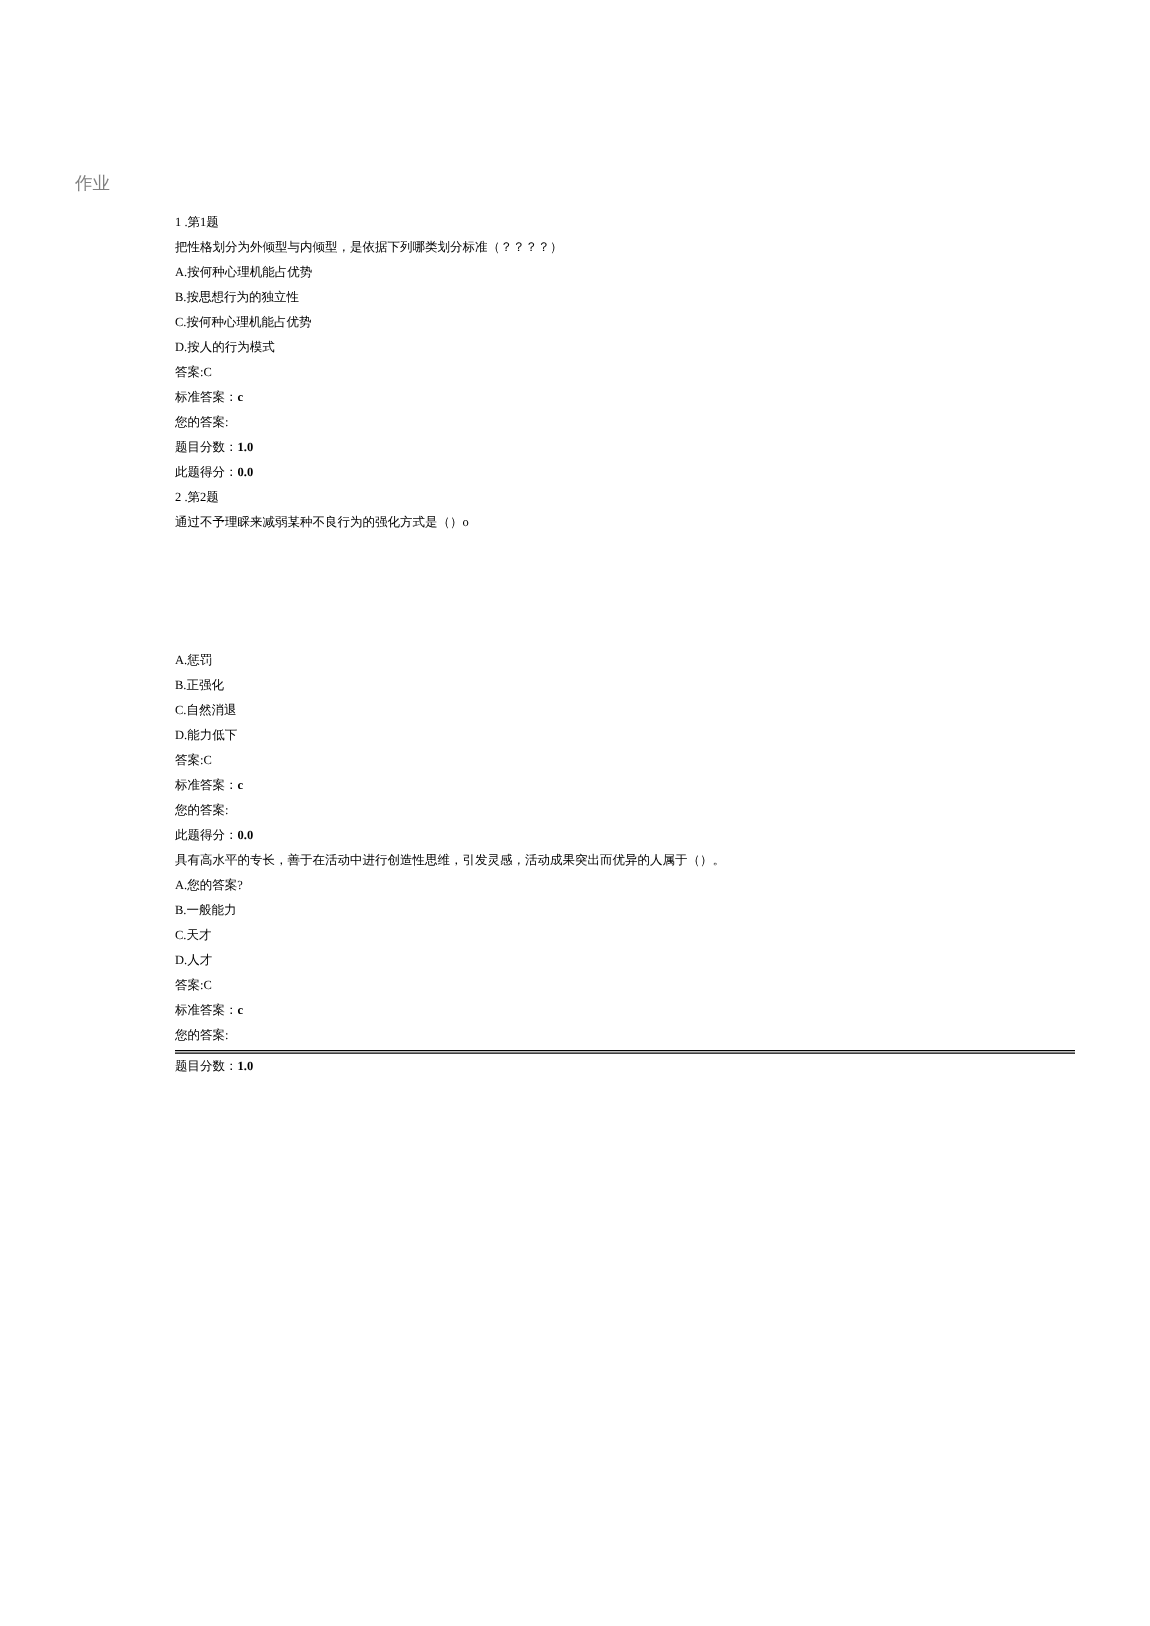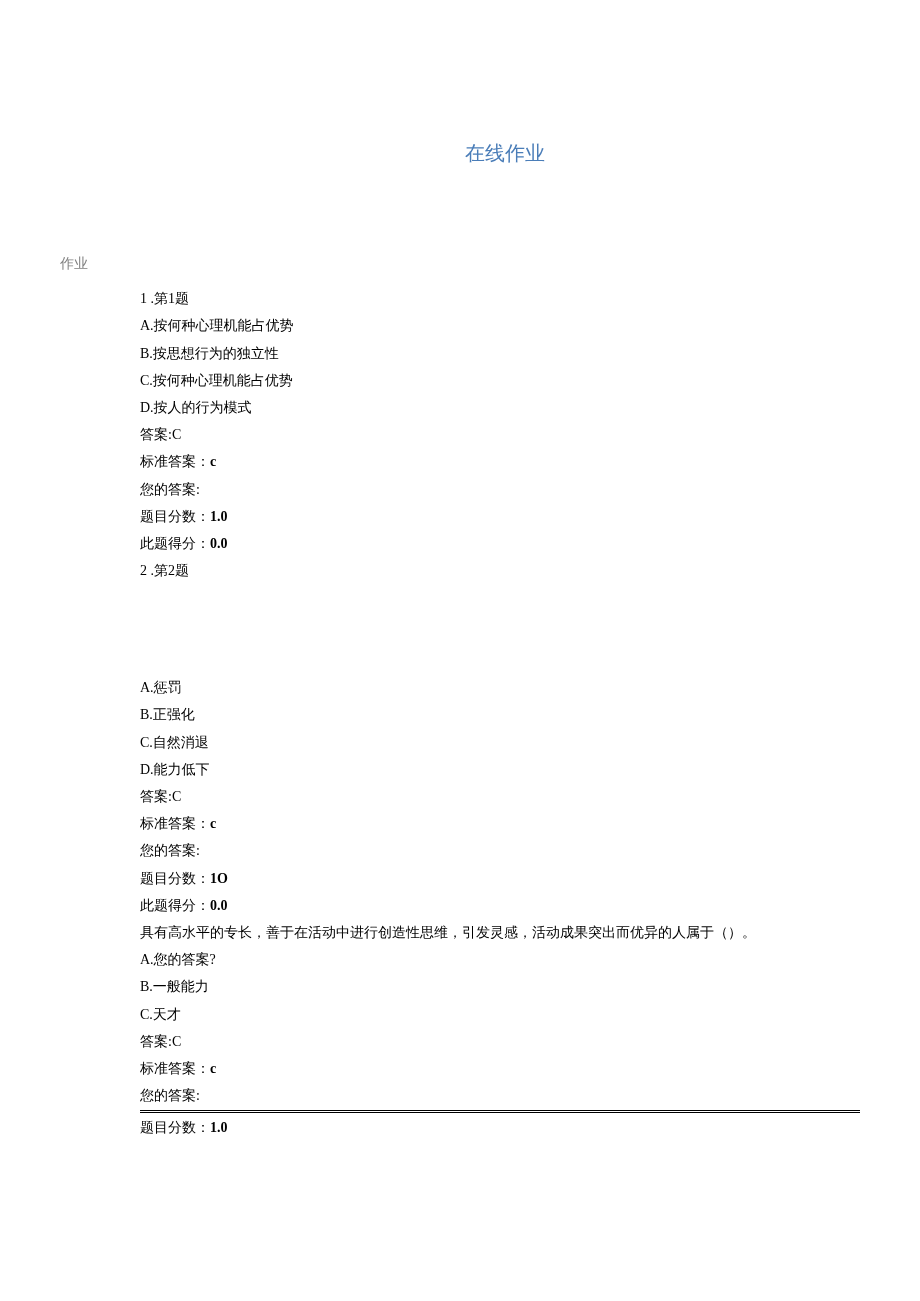--- a/index.html
+++ b/index.html
@@ -29,85 +29,84 @@
     .section-label {
       color: #808080;
       font-size: 14px;
       margin-bottom: 10px;
     }
     .content {
       padding-left: 80px;
     }
     .line {
       margin-bottom: 2px;
-      font-size: 14px;
+      font-size: 10px;
     }
     .label-bold {
       font-weight: bold;
     }
     .gap {
       height: 90px;
     }
     .hr-double {
       border: none;
       border-top: 3px double #000;
       margin: 2px 0;
     }
   </style>
 </head>
 <body>
 
 <div class="page">
-  <div class="title">在线作业</div>
 
   <div class="section-label">作业</div>
 
   <div class="content">
 
     <div class="line">1 .第1题</div>
+    <div class="line">把性格划分为外倾型与内倾型，是依据下列哪类划分标准（？？？？）</div>
     <div class="line">A.按何种心理机能占优势</div>
     <div class="line">B.按思想行为的独立性</div>
     <div class="line">C.按何种心理机能占优势</div>
     <div class="line">D.按人的行为模式</div>
     <div class="line">答案:C</div>
     <div class="line">
       <span>标准答案：</span><span class="label-bold">c</span>
     </div>
     <div class="line">您的答案:</div>
     <div class="line">
       <span>题目分数：</span><span class="label-bold">1.0</span>
     </div>
     <div class="line">
       <span>此题得分：</span><span class="label-bold">0.0</span>
     </div>
 
     <div class="line">2 .第2题</div>
+    <div class="line">通过不予理睬来减弱某种不良行为的强化方式是（）o</div>
 
     <div class="gap"></div>
 
     <div class="line">A.惩罚</div>
     <div class="line">B.正强化</div>
     <div class="line">C.自然消退</div>
     <div class="line">D.能力低下</div>
     <div class="line">答案:C</div>
     <div class="line">
       <span>标准答案：</span><span class="label-bold">c</span>
     </div>
     <div class="line">您的答案:</div>
     <div class="line">
-      <span>题目分数：</span><span class="label-bold">1O</span>
-    </div>
-    <div class="line">
       <span>此题得分：</span><span class="label-bold">0.0</span>
     </div>
 
     <div class="line">具有高水平的专长，善于在活动中进行创造性思维，引发灵感，活动成果突出而优异的人属于（）。</div>
     <div class="line">A.您的答案?</div>
     <div class="line">B.一般能力</div>
     <div class="line">C.天才</div>
+    <div class="line">D.人才</div>
     <div class="line">答案:C</div>
     <div class="line">
       <span>标准答案：</span><span class="label-bold">c</span>
     </div>
     <div class="line">您的答案:</div>
 
     <hr class="hr-double">
 
     <div class="line">
       <span>题目分数：</span><span class="label-bold">1.0</span>

